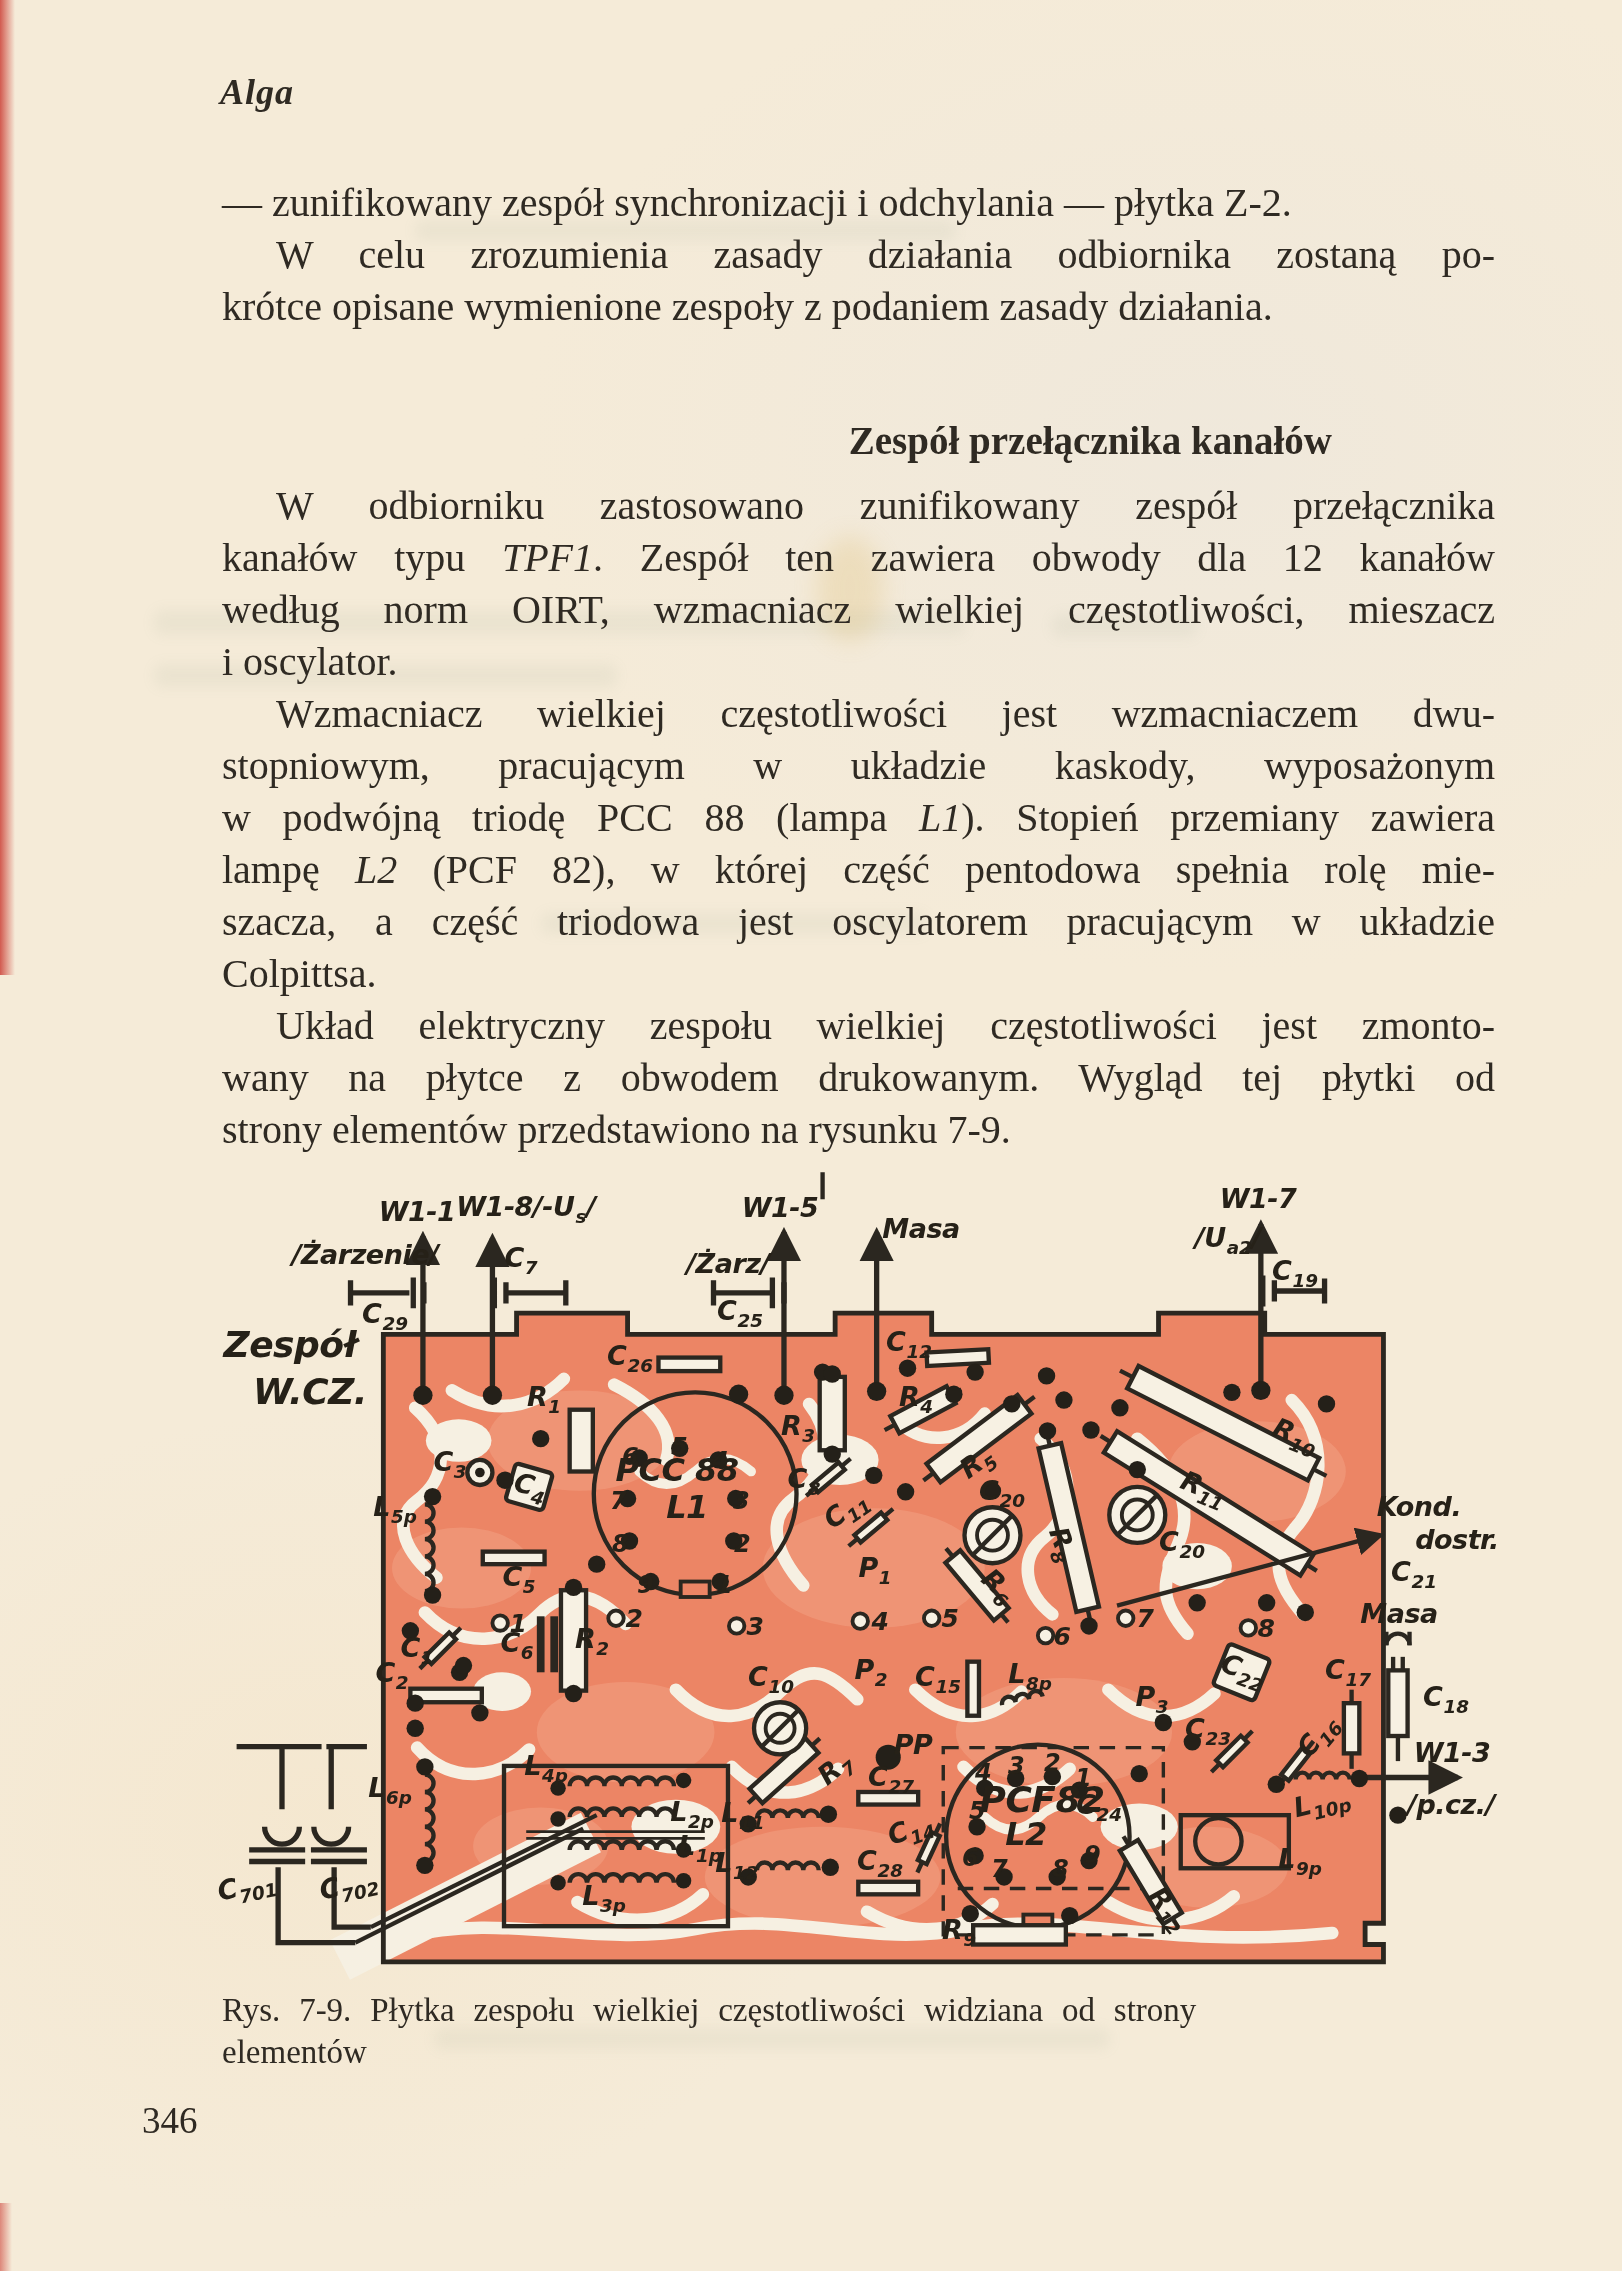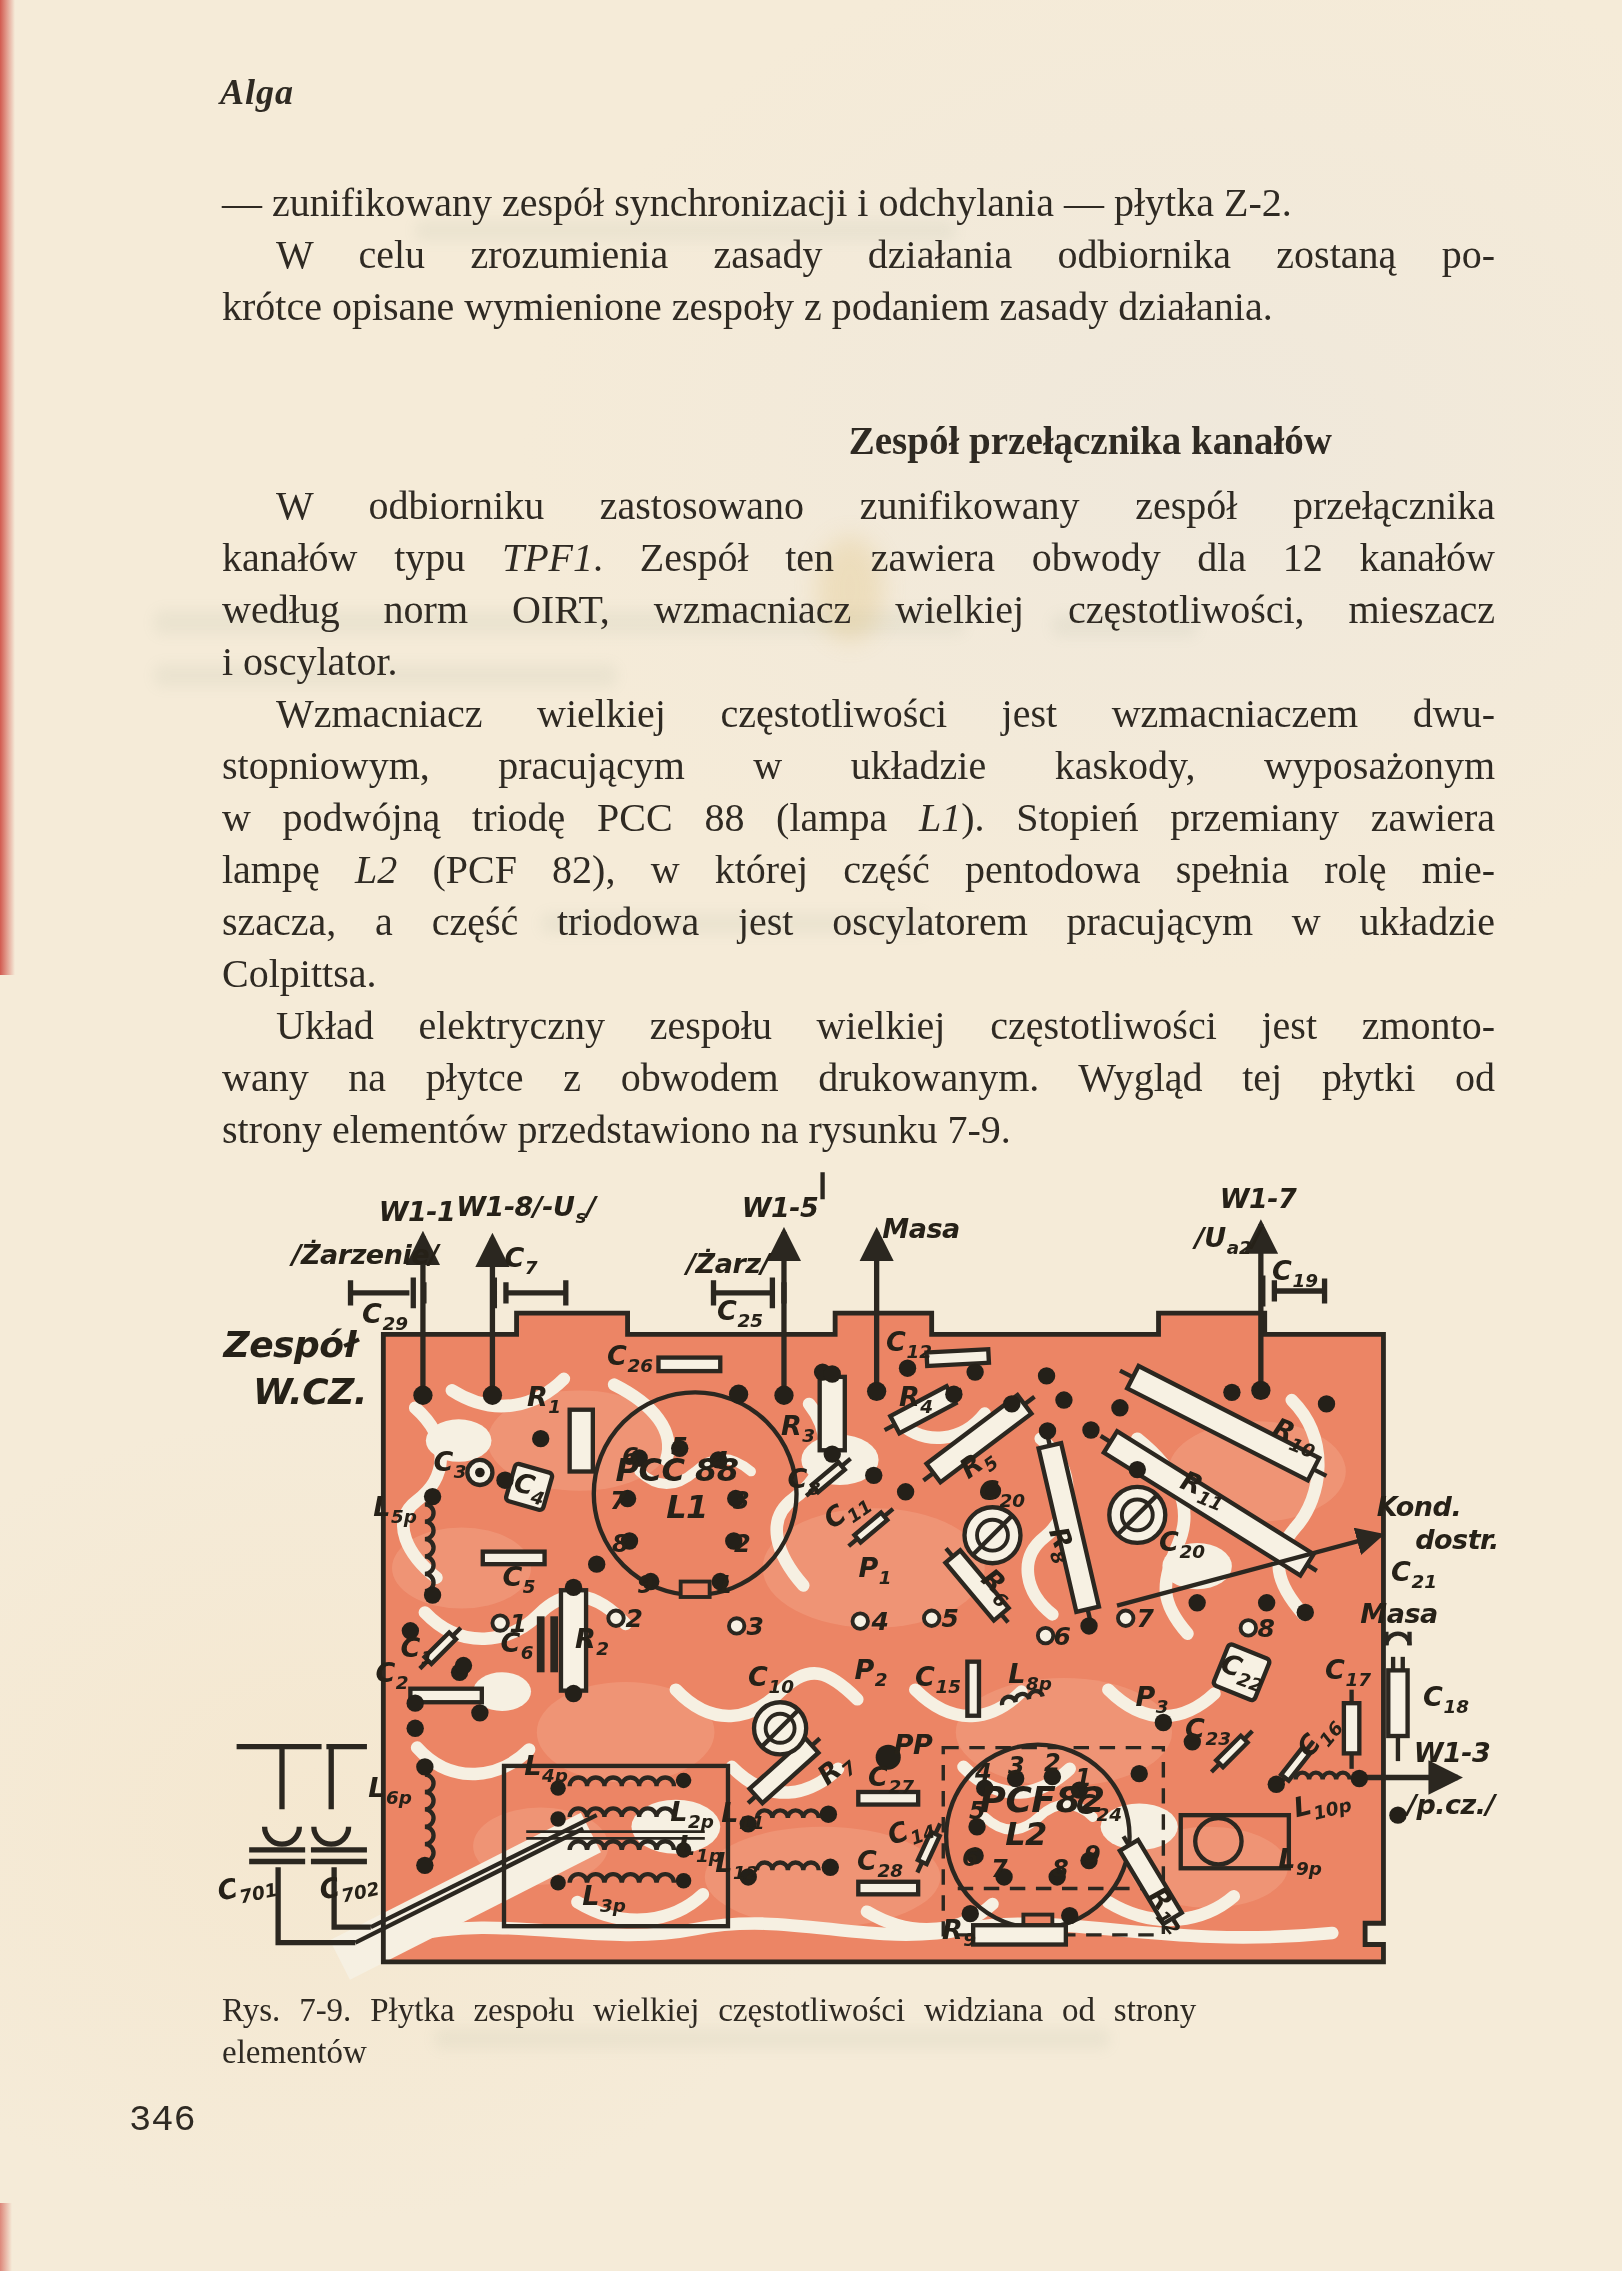--- a/index.html
+++ b/index.html
@@ -35,21 +35,21 @@
 
   .figure{position:absolute;left:0;top:1151px;width:1622px;height:836px;}
   .figure svg{position:absolute;left:0;top:0;}
   #fig-labels{position:absolute;inset:0;}
   .flabel{position:absolute;font-family:"DejaVu Sans",sans-serif;font-style:italic;font-weight:bold;
     font-size:27px;color:#262118;white-space:nowrap;letter-spacing:-0.5px;}
   .flabel sub{font-size:.68em;vertical-align:-.4em;margin-left:1px;letter-spacing:0;}
 
   .caption{position:absolute;left:222px;top:1989px;width:1273px;text-align:left;
     font-size:33px;line-height:42px;word-spacing:10.6px;}
-  .pagenum{position:absolute;left:129px;top:2099px;font-size:37px;font-family:Liberation Mono, monospace;}
+  .pagenum{position:absolute;left:142px;top:2099px;font-size:37px;}
 
   
   .tr{stroke:#f6f0e2;stroke-width:13;fill:none;stroke-linecap:round;}
   .wire{stroke:#2b2720;stroke-width:4.5;fill:none;}
   .wire5{stroke:#2b2720;stroke-width:5.5;fill:none;}
   .comp{fill:#f7f1e3;stroke:#2b2720;stroke-width:4.5;}
   .pad{fill:#242019;}
   .tp{fill:#f7f1e3;stroke:#2b2720;stroke-width:4;}
   .dash{stroke:#2b2720;stroke-width:3.5;fill:none;stroke-dasharray:16 11;}
 </style>

